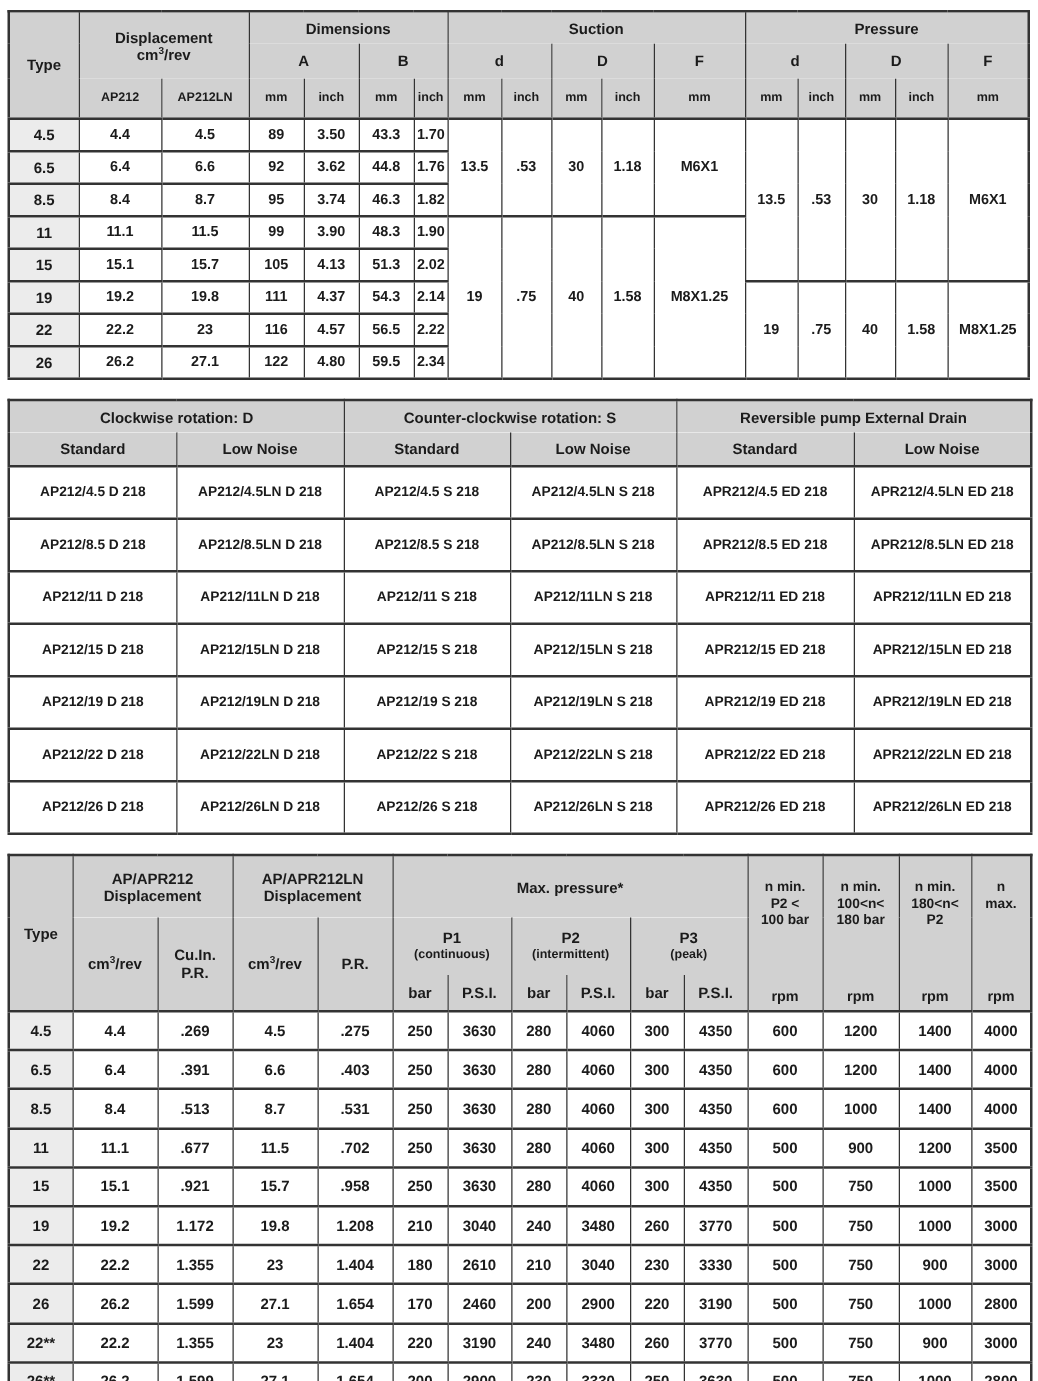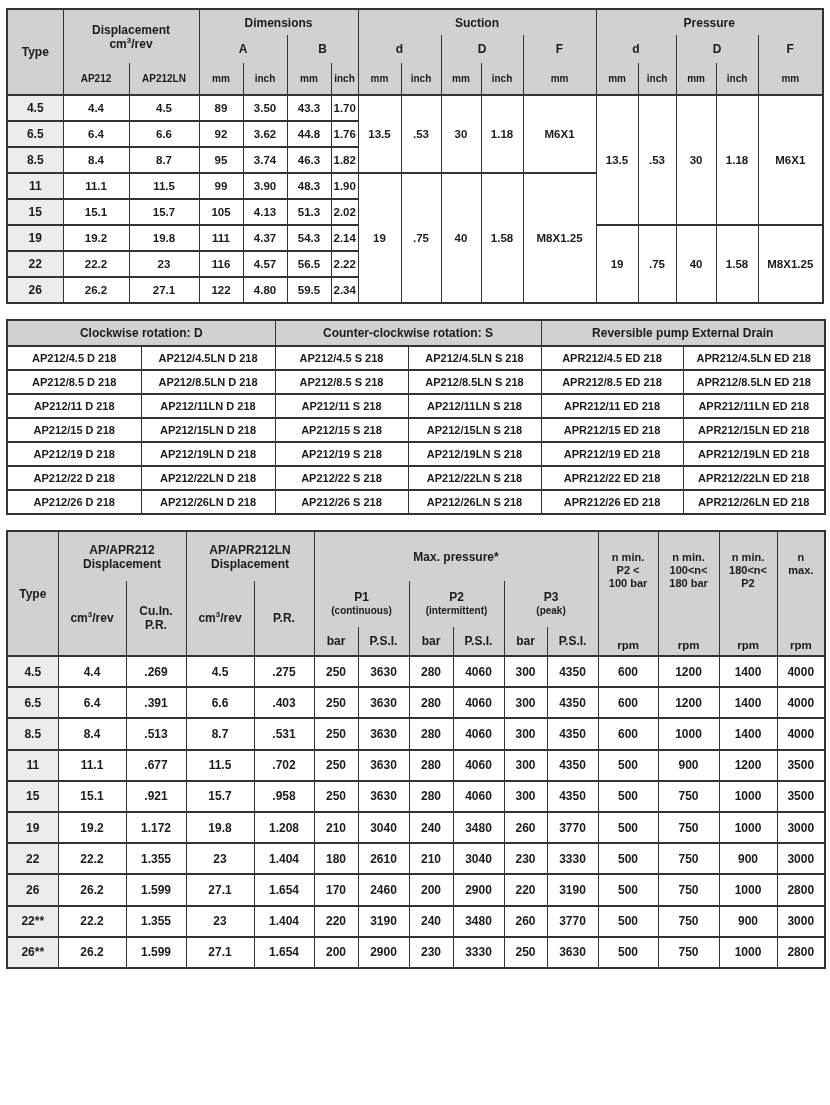--- a/index.html
+++ b/index.html
@@ -9,21 +9,21 @@
   .t th,.t td{border:solid #333;padding:0 2px;text-align:center;vertical-align:middle;
               overflow:hidden;font-weight:700;}
   .t thead th{border-width:0 1px;background:#d1d1d1;font-size:12px;}
   .t tbody td{border-width:2px 1px;background:#fff;font-size:11.5px;}
   .tcol{background:#ececec !important;font-size:12px !important;}
   .mt{margin-top:15px;}
   .t1 tr.h1{height:26px;} .t1 tr.h2{height:28px;} .t1 tr.h3{height:32px;}
   .t1 tbody tr{height:26px;}
   .t1 .sub{font-size:10px;}
   .t2 tr.h1{height:26px;padding-left:35px;} .t2 tr.h2{height:27px;}
-  .t2 tbody tr{height:24px;padding-left:36px;}
+  .t2 tbody tr{height:42px;padding-left:36px;}
   .t2 tbody td{font-size:11px;}
   .t3 tr.h1{height:50px;} .t3 tr.h2{height:46px;} .t3 tr.h3{height:29px;}
   .t3 tbody tr{height:31.2px;}
   .t3 tbody td{font-size:12px;}
   .t3 .small{font-size:10px;}
   sup{font-size:8px;line-height:0;}
   .vwrap{display:flex;flex-direction:column;justify-content:space-between;align-items:center;height:118px;}
   .nlines{margin-top:16px;font-size:11px;line-height:13px;}
   .rpmline{font-size:11.5px;padding-bottom:2px;}
   .twolines{line-height:14px;}
@@ -198,20 +198,28 @@
 <col style="width:133px">
         <col style="width:142px">
         <col style="width:142px">
 </colgroup>
 <thead>
 <tr class="h1">
   <th colspan="2">Clockwise rotation: D</th>
   <th colspan="2">Counter-clockwise rotation: S</th>
   <th colspan="2">Reversible pump External Drain</th>
 </tr>
+<tr class="h2">
+  <th>Standard</th>
+  <th>Low Noise</th>
+  <th>Standard</th>
+  <th>Low Noise</th>
+  <th>Standard</th>
+  <th>Low Noise</th>
+</tr>
 </thead>
 <tbody>
 <tr>
   <td>AP212/4.5 D 218</td>
   <td>AP212/4.5LN D 218</td>
   <td>AP212/4.5 S 218</td>
   <td>AP212/4.5LN S 218</td>
   <td>APR212/4.5 ED 218</td>
   <td>APR212/4.5LN ED 218</td>
 </tr>

